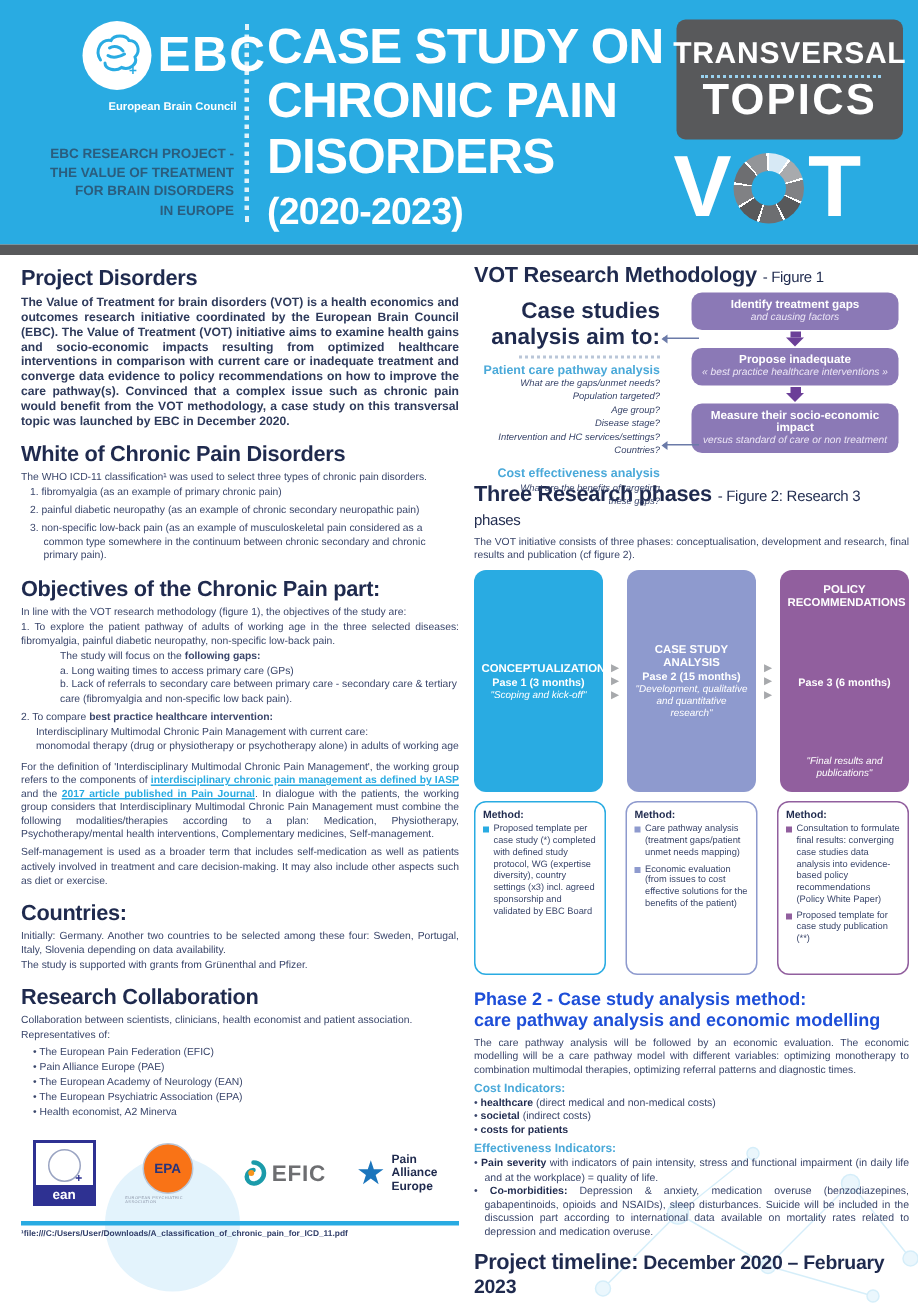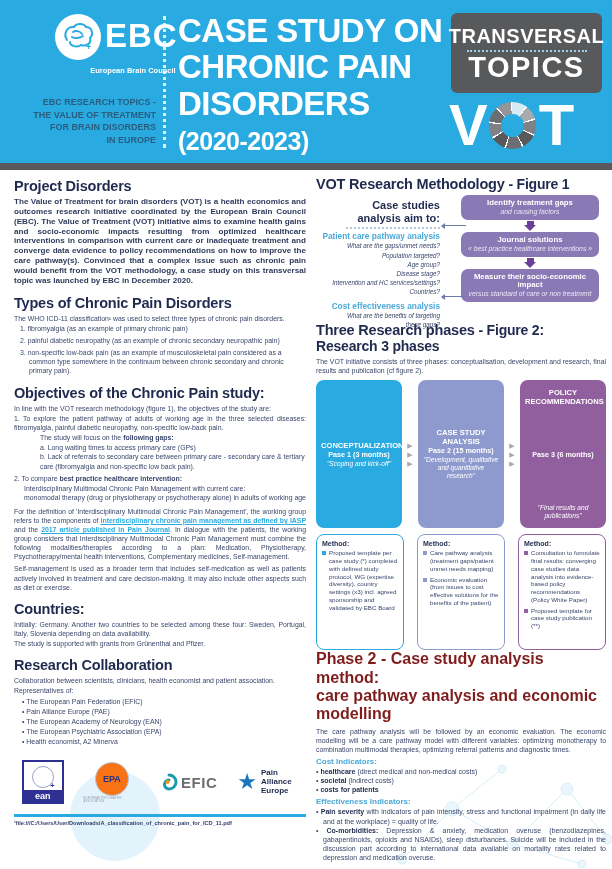--- a/index.html
+++ b/index.html
@@ -4,21 +4,21 @@
 <style>
   html,body{margin:0;padding:0;}
   body{width:612px;height:869px;position:relative;overflow:hidden;background:#fff;
        font-family:"Liberation Sans",sans-serif;color:#333f61;}
   
   .header{position:absolute;top:0;left:0;width:612px;height:163px;background:#29abe2;z-index:2;}
   .header-strip{position:absolute;top:163px;left:0;width:612px;height:7px;background:#58595b;z-index:2;}
   .logo{position:absolute;left:55px;top:14px;display:flex;align-items:flex-start;}
   .logo-circle{width:46px;height:46px;border-radius:50%;background:#fff;display:flex;align-items:center;justify-content:center;}
   .logo-ebc{font-size:33px;font-weight:800;color:#fff;letter-spacing:1px;margin-left:4px;line-height:44px;}
-  .logo-tagline{position:absolute;left:18px;top:52px;width:120px;font-size:7.5px;font-weight:700;color:#fff;text-align:center;}
+  .logo-tagline{position:absolute;left:0;top:52px;width:120px;font-size:7.5px;font-weight:700;color:#fff;text-align:center;}
   .project-lines{position:absolute;left:6px;top:96px;width:150px;text-align:right;
       font-size:9px;font-weight:800;color:#2a5d7e;line-height:1.4;}
   .dots-v{position:absolute;left:163px;top:16px;height:132px;border-left:3px dotted #ffffff;opacity:.85;}
   .title-block{position:absolute;left:178px;top:13px;width:265px;}
   .title-line{font-size:33px;line-height:1.1;font-weight:800;color:#fff;letter-spacing:-0.5px;}
   .subtitle{font-size:25px;font-weight:700;color:#fff;margin-top:5px;letter-spacing:-0.5px;}
   .badge{position:absolute;left:451px;top:13px;width:151px;height:80px;background:#58595b;border-radius:6px;
       display:flex;flex-direction:column;align-items:center;justify-content:center;}
   .badge-top{font-size:20px;font-weight:800;color:#fff;letter-spacing:0.5px;}
   .badge-dots{width:120px;border-top:2px dotted #9ad2ef;margin:2px 0 1px;}
@@ -30,21 +30,21 @@
        #808184 76deg 112deg,#fff 112deg 116deg,#58595b 116deg 152deg,#fff 152deg 156deg,
        #6d6e71 156deg 196deg,#fff 196deg 200deg,#58595b 200deg 236deg,#fff 236deg 240deg,
        #808184 240deg 276deg,#fff 276deg 280deg,#6d6e71 280deg 316deg,#fff 316deg 320deg,
        #939598 320deg 356deg,#fff 356deg 360deg);}
   .vot-donut::after{content:"";position:absolute;inset:12px;background:#29abe2;border-radius:50%;}
   
   .col-left{position:absolute;left:14px;top:176px;width:292px;z-index:1;}
   .col-right{position:absolute;left:316px;top:174px;width:290px;z-index:1;}
   h2{font-size:14.5px;font-weight:800;color:#1f2a4e;margin:9px 0 3px;letter-spacing:-0.2px;}
   h2.first{margin-top:2px;}
-  .h-suffix{font-size:14px;font-weight:700;color:#1f2a4e;}
+  .h-suffix{font-size:10px;font-weight:400;color:#1f2a4e;}
   .body-lg{font-size:8.1px;font-weight:700;color:#2f3b5c;line-height:1.22;text-align:justify;margin:0;}
   .small{font-size:6.9px;color:#3a466b;line-height:1.32;margin:1px 0;}
   .just{text-align:justify;}
   ol.plain{list-style:none;margin:2px 0 0 6px;padding:0;}
   ol.plain li{font-size:6.9px;color:#3a466b;line-height:1.3;margin-bottom:3px;padding-left:9px;text-indent:-9px;}
   .indent2{margin-left:26px;}
   .gap-item{font-size:6.9px;color:#3a466b;line-height:1.35;margin-left:26px;}
   .obj2-line{font-size:6.9px;color:#3a466b;line-height:1.35;margin-left:10px;}
   .blue-link{color:#29abe2;font-weight:700;text-decoration:underline;}
   ul.bullets{list-style:none;margin:2px 0 0 8px;padding:0;}
@@ -63,21 +63,21 @@
   .logo-efic{display:flex;align-items:center;gap:3px;}
   .efic-text{font-size:15px;font-weight:800;color:#6d6e71;letter-spacing:.5px;}
   .logo-pae{display:flex;align-items:center;gap:4px;}
   .pae-star{font-size:22px;color:#1b75bc;line-height:22px;}
   .pae-text{font-size:8px;font-weight:800;color:#1f2a4e;line-height:1.1;}
   .foot-rule{border:none;border-top:3px solid #29abe2;margin:9px 0 3px;}
   .footnote{font-size:5.6px;color:#33406b;font-weight:700;}
   
   .fig1{position:relative;display:flex;margin-top:3px;height:118px;}
   .fig1-left{width:138px;text-align:right;padding-right:14px;box-sizing:border-box;}
-  .fig1-aim{font-size:11px;font-weight:800;color:#1f2a4e;line-height:1.15;margin-top:4px;}
+  .fig1-aim{font-size:15px;font-weight:800;color:#1f2a4e;line-height:1.15;margin-top:4px;}
   .fig1-dots{border-top:2px dotted #b9c6d8;margin:3px 0 3px 30px;}
   .fig1-cat{font-size:8.3px;font-weight:800;color:#4aa9d9;line-height:1.1;}
   .fig1-q{font-size:6.3px;font-style:italic;color:#3a466b;line-height:1.45;}
   .fig1-conn{position:absolute;border-top:1.2px solid #6b7aa8;width:24px;}
   .fig1-conn::before{content:"";position:absolute;left:-4px;top:-3px;border:3px solid transparent;border-right:4px solid #6b7aa8;}
   .fig1-right{width:152px;display:flex;flex-direction:column;align-items:center;}
   .f1-box{background:#8b79b6;border-radius:7px;color:#fff;text-align:center;padding:4px 7px;width:138px;box-sizing:border-box;}
   .f1-title{font-size:7.8px;font-weight:800;line-height:1.15;}
   .f1-sub{font-size:6.8px;font-style:italic;color:#ece6f6;line-height:1.15;}
   .f1-arrow{display:flex;flex-direction:column;align-items:center;margin:1px 0;}
@@ -92,21 +92,21 @@
   .p-l3{font-size:6.6px;font-style:italic;line-height:1.2;margin-top:1px;}
   .chev-col{display:flex;flex-direction:column;justify-content:center;gap:2px;align-items:center;width:14px;}
   .chev{color:#a7a9ac;font-size:7px;line-height:7px;}
   .method-row{display:flex;justify-content:space-between;margin-top:6px;}
   .m-box{width:88px;border:1.6px solid;border-radius:8px;padding:5px 5px;box-sizing:border-box;min-height:116px;background:#fff;}
   .m-head{font-size:7px;font-weight:800;color:#1f2a4e;margin-bottom:2px;}
   .m-bullet{display:flex;margin-bottom:3px;}
   .m-sq{flex:0 0 4px;width:4px;height:4px;margin:2px 3px 0 0;}
   .m-text{font-size:6.2px;color:#3a466b;line-height:1.25;}
   
-  .ph2-title{font-size:16px;font-weight:800;color:#7f1d1d;line-height:1.15;}
+  .ph2-title{font-size:12px;font-weight:800;color:#1d4ed8;line-height:1.15;margin-top:10px;}
   .sel-head{font-size:10px;font-weight:800;color:#1f2a4e;margin:6px 0 2px;}
   .ind-head{font-size:8px;font-weight:800;color:#4aa9d9;margin:3px 0 1px;}
   .ind-item{font-size:7px;color:#3a466b;line-height:1.3;text-align:justify;padding-left:7px;text-indent:-7px;}
   .ind-lead{color:#1f2a4e;font-weight:800;}
   
   .tl-title{margin-top:8px;}
   .tl-rest{font-weight:700;font-size:13px;color:#1f2a4e;}
   .gantt{position:relative;width:290px;margin-top:4px;border-left:1px solid #444;border-top:1px solid #444;box-sizing:border-box;background:#fff;}
   .g-row{display:grid;}
   .g-cell{border-right:0.6px solid #444;border-bottom:0.6px solid #444;box-sizing:border-box;overflow:hidden;}
@@ -155,21 +155,21 @@
               <path d="M11 15 C14 17, 19 16, 22 14"></path>
           </g>
           <text x="25" y="28" font-size="9" fill="#29abe2" font-weight="bold">+</text>
         </svg>
       </div>
       <div class="logo-tagline">European Brain Council</div>
     </div>
     <div class="logo-ebc">EBC</div>
   </div>
   <div class="project-lines" id="project-lines">
-      <div>EBC RESEARCH TOPICS -</div>
+      <div>EBC RESEARCH PROJECT -</div>
       <div>THE VALUE OF TREATMENT</div>
       <div>FOR BRAIN DISORDERS</div>
       <div>IN EUROPE</div>
     </div>
   <div class="dots-v"></div>
   <div class="title-block">
     <div id="title-lines">
         <div class="title-line">CASE STUDY ON</div>
         <div class="title-line">CHRONIC PAIN</div>
         <div class="title-line">DISORDERS</div>
@@ -186,29 +186,29 @@
     <span class="vot-donut"></span>
     <span class="vot-letter">T</span>
   </div>
 </div>
 <div class="header-strip"></div>
 
 <div class="col-left">
   <h2 class="first">Project Disorders</h2>
   <p class="body-lg">The Value of Treatment for brain disorders (VOT) is a health economics and outcomes research initiative coordinated by the European Brain Council (EBC). The Value of Treatment (VOT) initiative aims to examine health gains and socio-economic impacts resulting from optimized healthcare interventions in comparison with current care or inadequate treatment and converge data evidence to policy recommendations on how to improve the care pathway(s). Convinced that a complex issue such as chronic pain would benefit from the VOT methodology, a case study on this transversal topic was launched by EBC in December 2020.</p>
 
-  <h2>Types of Chronic Pain Disorders</h2>
+  <h2>White of Chronic Pain Disorders</h2>
   <div class="small">The WHO ICD-11 classification¹ was used to select three types of chronic pain disorders.</div>
   <ol class="plain" id="types-list">
       <li>1. fibromyalgia (as an example of primary chronic pain)</li>
       <li>2. painful diabetic neuropathy (as an example of chronic secondary neuropathic pain)</li>
       <li>3. non-specific low-back pain (as an example of musculoskeletal pain considered as a common type somewhere in the continuum between chronic secondary and chronic primary pain).</li>
     </ol>
 
-  <h2>Objectives of the Chronic Pain study:</h2>
+  <h2>Objectives of the Chronic Pain part:</h2>
   <div class="small">In line with the VOT research methodology (figure 1), the objectives of the study are:</div>
   <div class="small just">1. To explore the patient pathway of adults of working age in the three selected diseases: fibromyalgia, painful diabetic neuropathy, non-specific low-back pain.</div>
   <div class="small indent2">
     <span>The study will focus on the </span><b>following gaps:</b>
   </div>
   <div id="gaps-list">
       <div class="gap-item">a. Long waiting times to access primary care (GPs)</div>
       <div class="gap-item">b. Lack of referrals to secondary care between primary care - secondary care &amp; tertiary care (fibromyalgia and non-specific low back pain).</div>
     </div>
   <div class="small" style="margin-top:3px;">
@@ -300,21 +300,21 @@
     <div class="fig1-right" id="fig1-boxes">
         <div class="f1-box">
           <div class="f1-title">Identify treatment gaps</div>
           <div class="f1-sub">and causing factors</div>
         </div>
         <div class="f1-arrow">
           <div class="f1-arrow-stem"></div>
           <div class="f1-arrow-head"></div>
         </div>
         <div class="f1-box">
-          <div class="f1-title">Journal solutions</div>
+          <div class="f1-title">Propose inadequate</div>
           <div class="f1-sub">« best practice healthcare interventions »</div>
         </div>
         <div class="f1-arrow">
           <div class="f1-arrow-stem"></div>
           <div class="f1-arrow-head"></div>
         </div>
         <div class="f1-box">
           <div class="f1-title">Measure their socio-economic impact</div>
           <div class="f1-sub">versus standard of care or non treatment</div>
         </div>

